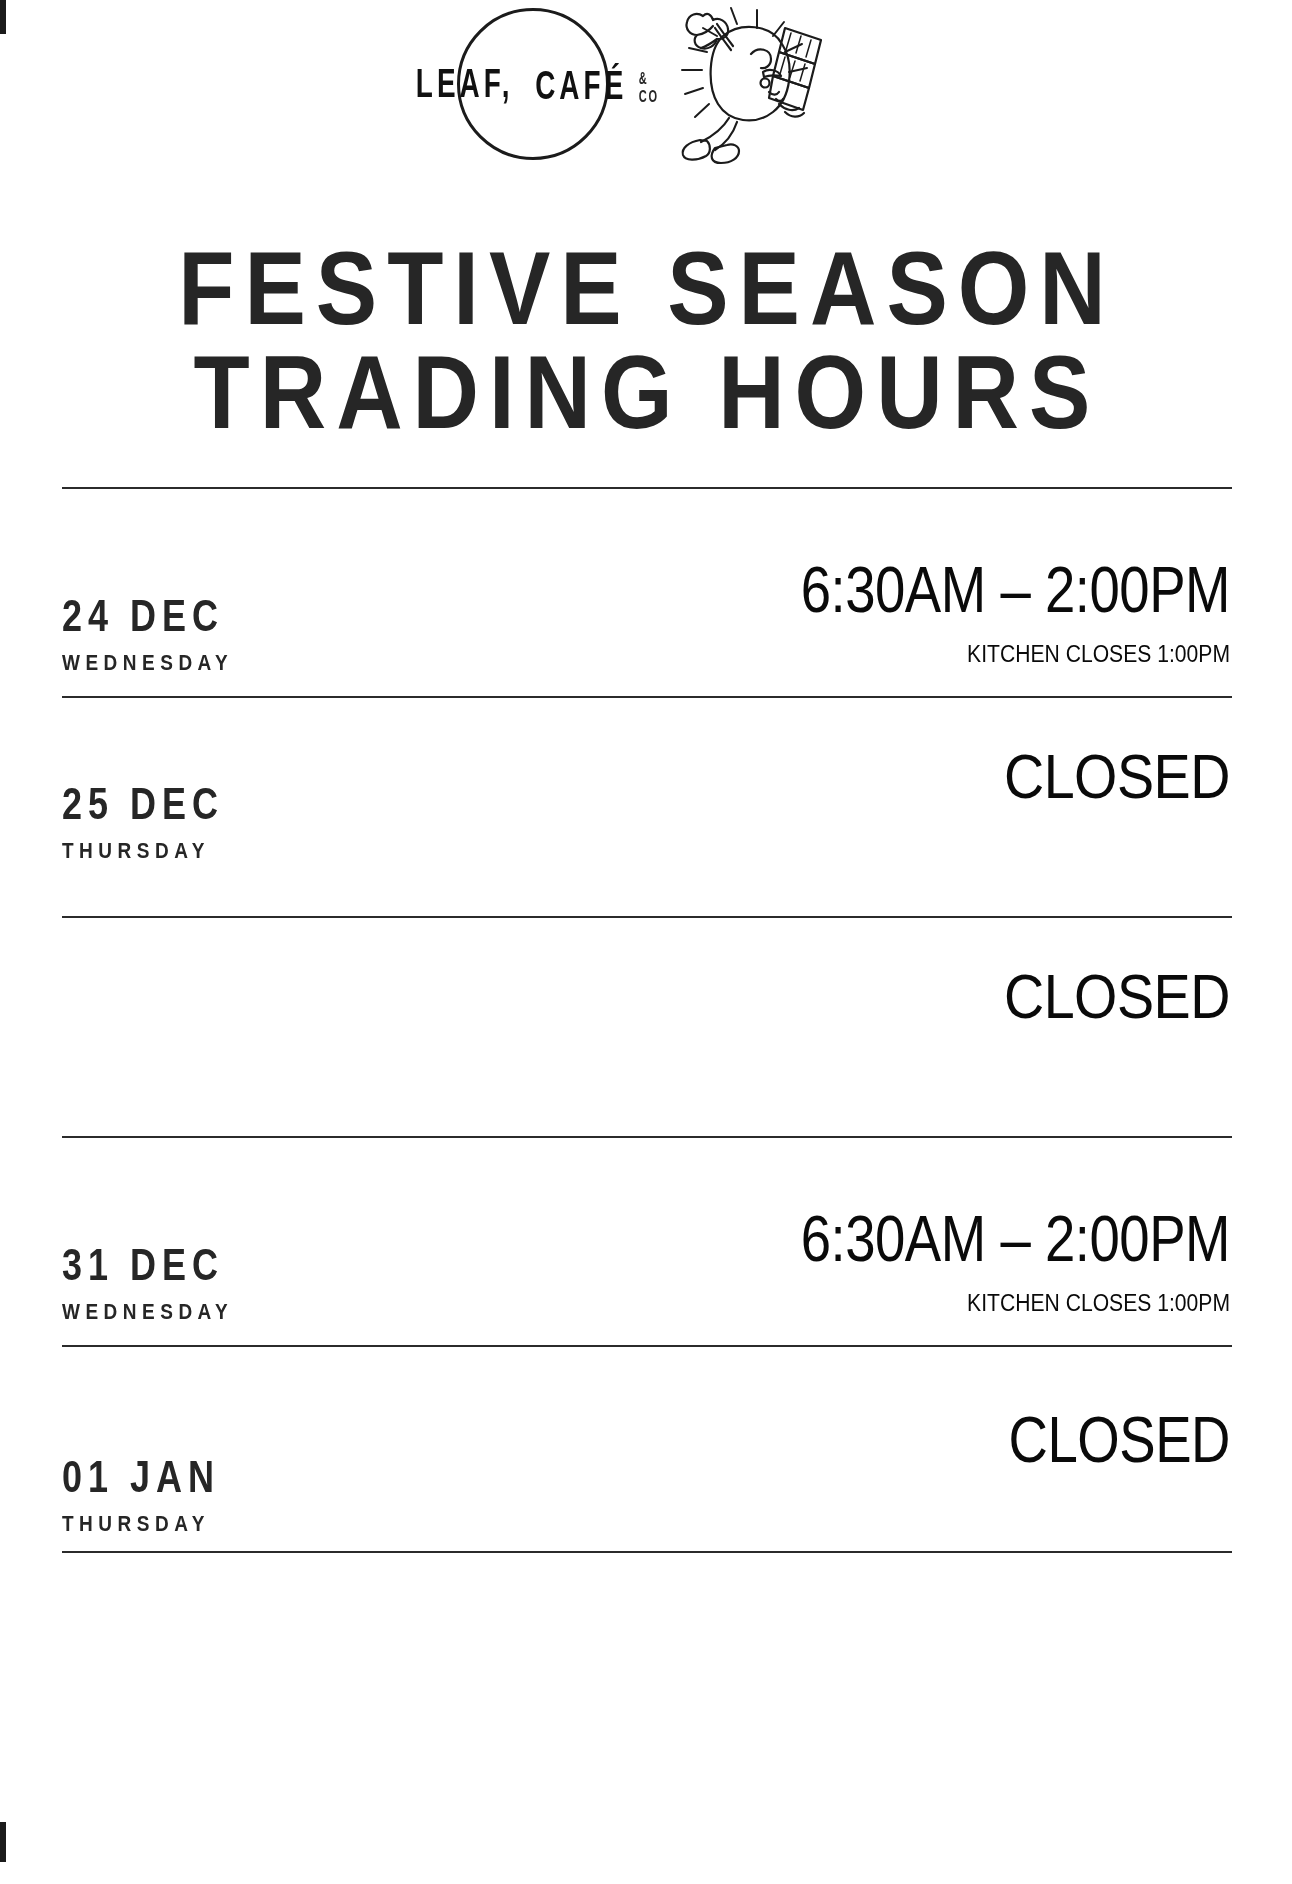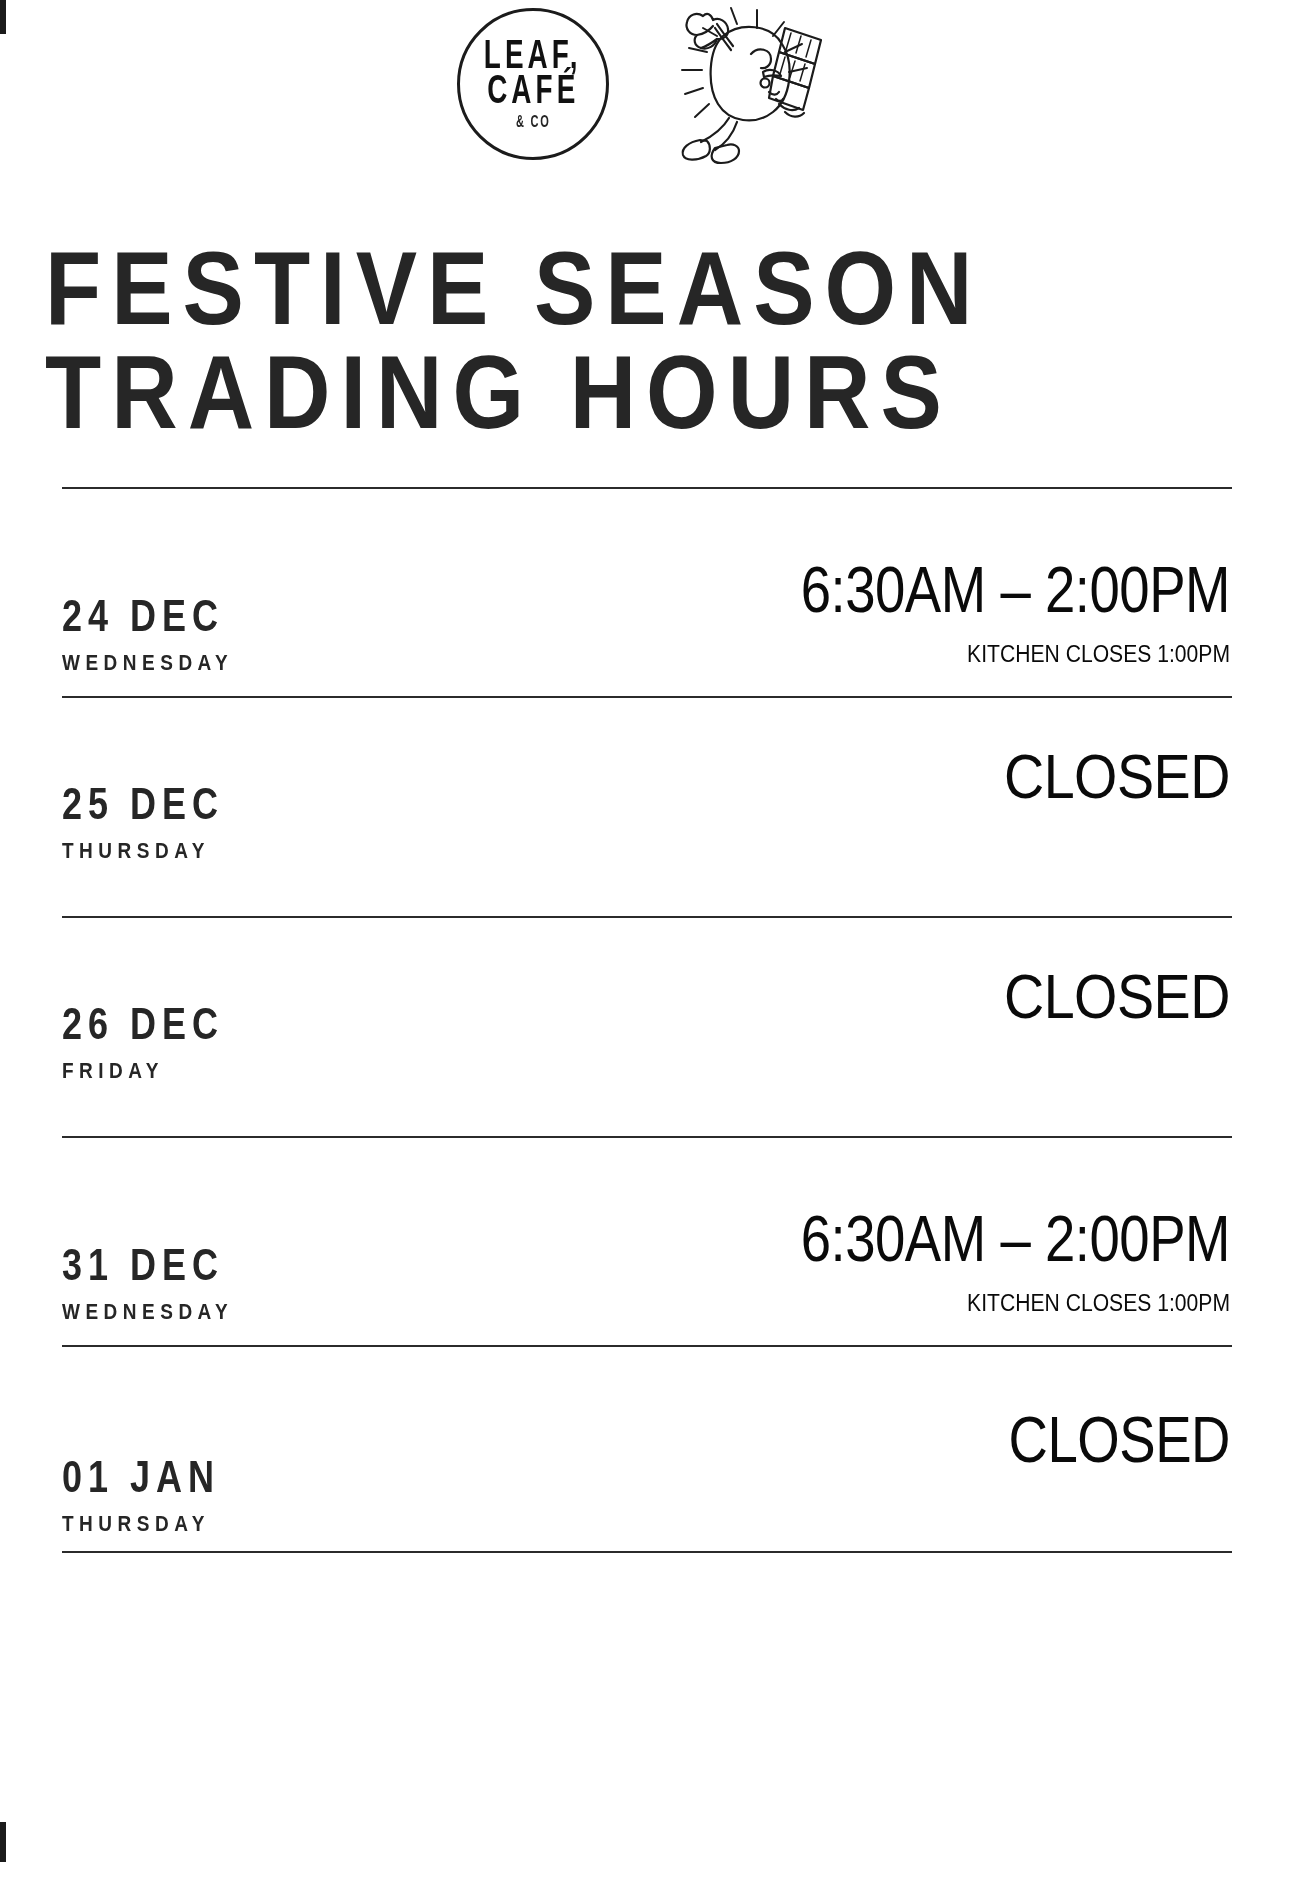--- a/index.html
+++ b/index.html
@@ -35,21 +35,21 @@
     align-items: flex-start;
     justify-content: center;
     gap: 36px;
   }
   .logo-badge {
     width: 152px;
     height: 152px;
     border: 3px solid #1b1b1b;
     border-radius: 50%;
     display: flex;
-    flex-direction: column;
+    flex-direction: row;
     align-items: center;
     justify-content: center;
     box-sizing: border-box;
     margin-top: 4px;
   }
   .logo-line1, .logo-line2 {
     font-weight: 700;
     font-size: 34px;
     letter-spacing: 5px;
     line-height: 0.94;
@@ -68,23 +68,24 @@
   }
   .mascot {
     width: 190px;
     height: 160px;
     margin-top: 2px;
   }
 
   
   .title-block {
     position: absolute;
-    left: 45px;
+    left: 62px;
     top: 236px;
     width: 1170px;
+    text-align: center;
   }
   .title-line {
     font-weight: 700;
     font-size: 92px;
     line-height: 1.02;
     letter-spacing: 10px;
     color: #262626;
     white-space: nowrap;
     transform: scaleY(1.13);
     transform-origin: left top;
@@ -263,24 +264,20 @@
       <div class="date-day">THURSDAY</div>
     </div>
     <div class="hours-col">
       <div class="hours-main">CLOSED</div>
     </div>
   </div>
 
   <div class="divider"></div>
 
   <div class="row row-r3">
-    <div class="date-col">
-      <div class="date-main">26 DEC</div>
-      <div class="date-day">FRIDAY</div>
-    </div>
     <div class="hours-col">
       <div class="hours-main">CLOSED</div>
     </div>
   </div>
 
   <div class="divider"></div>
 
   <div class="row row-r4">
     <div class="date-col">
       <div class="date-main">31 DEC</div>

